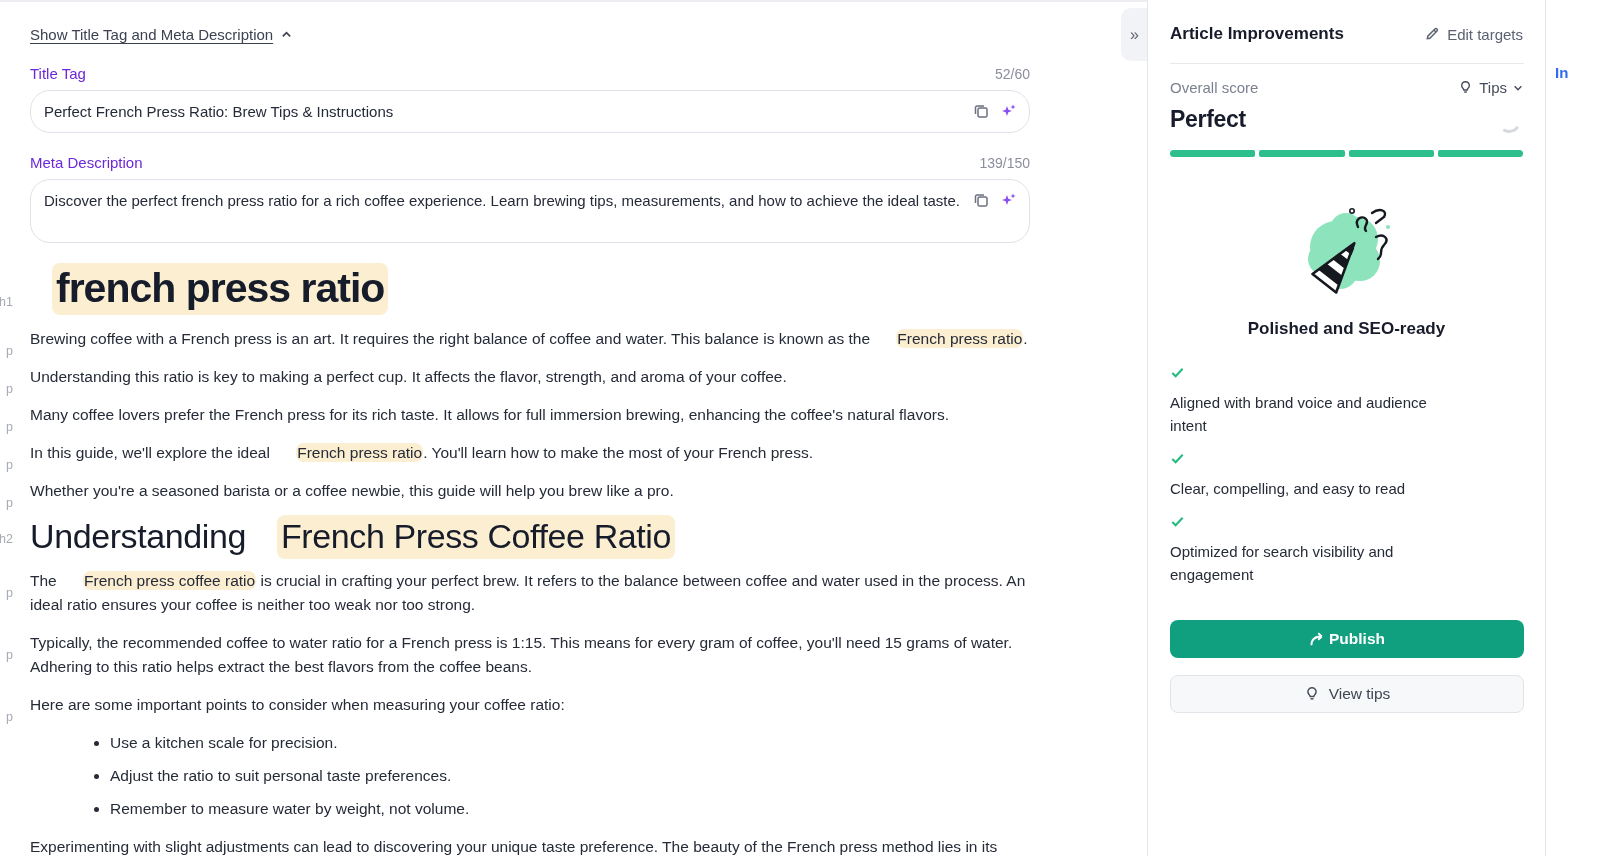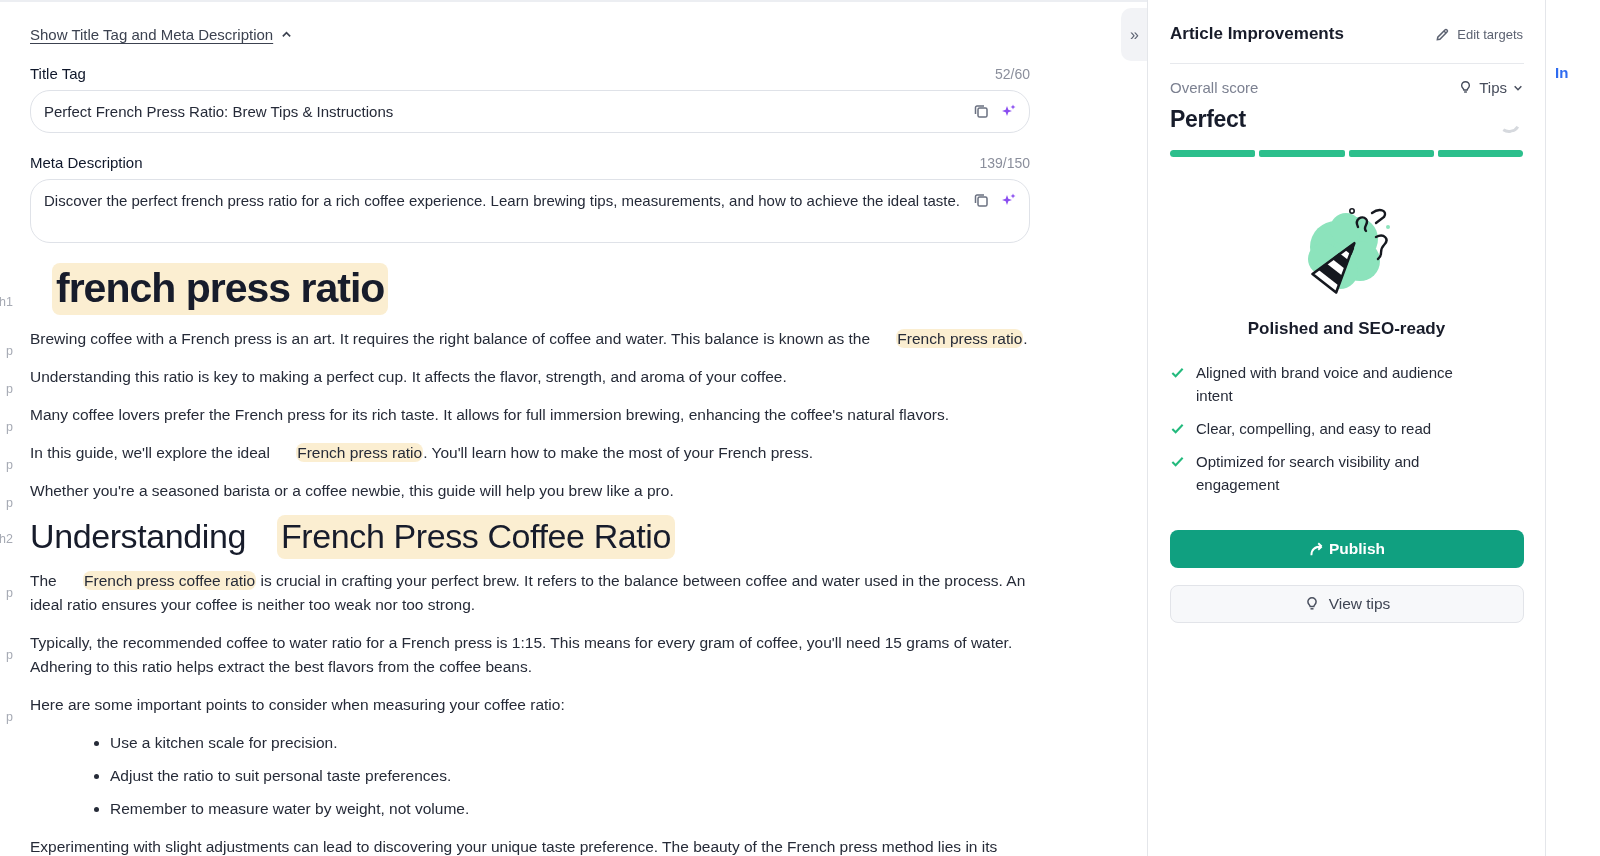--- a/index.html
+++ b/index.html
@@ -11,21 +11,21 @@
     color:#202532;
   }
   .top-hairline { position:absolute; left:0; top:0; width:1600px; height:2px; background:#eceef2; }
 
   
   .editor { position:absolute; left:0; top:0; width:1115px; height:856px; padding:26px 30px 0 30px; overflow:hidden; }
   .meta-toggle { display:inline-flex; align-items:center; gap:8px; font-size:15px; color:#3c4250; cursor:pointer; }
   .meta-toggle .lbl { text-decoration:underline; text-underline-offset:3px; }
   .chev { width:11px; height:11px; stroke:#3c4250; fill:none; stroke-width:1.8; }
   .field-label-row { display:flex; justify-content:space-between; align-items:flex-end; margin-top:21px; margin-bottom:8px; width:1000px; }
-  .field-label { font-size:15px; color:#0f172a; }
+  .field-label { font-size:15px; color:#6d28d9; }
   .field-counter { font-size:14px; color:#8b8f9c; }
   .text-input { width:1000px; border:1px solid #dfe2e8; border-radius:20px; background:#fff;
     display:flex; align-items:flex-start; gap:10px; padding:9px 12px 9px 13px; font-size:15px; color:#252a38; line-height:23px; }
   .text-input .val { flex:1; }
   .icon-pair { display:flex; gap:9px; align-items:center; padding-top:2px; flex:0 0 auto; }
   .icon-btn { width:18px; height:18px; display:inline-flex; align-items:center; justify-content:center; cursor:pointer; }
   .copy-svg { width:16px; height:16px; stroke:#6a7080; fill:none; stroke-width:1.5; }
   .spark-svg { width:17px; height:17px; fill:#8a4df0; }
 
   .blocks { margin-top:20px; width:1000px; }
@@ -47,41 +47,41 @@
   
   .collapse-tab { position:absolute; left:1121px; top:8px; width:27px; height:53px;
     background:#f2f3f6; border-radius:10px 0 0 10px; display:flex; align-items:center; justify-content:center;
     color:#5f6574; font-size:16px; cursor:pointer; }
 
   
   .panel { position:absolute; left:1147px; top:0; width:398px; height:856px; background:#fff;
     border-left:1px solid #e4e6ea; padding:24px 22px 0 22px; }
   .panel-header { display:flex; justify-content:space-between; align-items:center; }
   .panel-title { font-size:17px; font-weight:700; color:#181c2a; }
-  .edit-targets { display:inline-flex; align-items:flex-end; gap:7px; font-size:13px; color:#5c6271; cursor:pointer; }
+  .edit-targets { display:inline-flex; align-items:flex-start; gap:7px; font-size:15px; color:#5c6271; cursor:pointer; }
   .pencil-svg { width:15px; height:15px; stroke:#5c6271; fill:none; stroke-width:1.6; }
   .panel-divider { height:1px; background:#e7e9ed; margin:19px -22px 0 0; width:354px; margin-left:0; }
   .score-section { position:relative; margin-top:15px; }
   .score-row { display:flex; justify-content:space-between; align-items:center; }
   .score-label { font-size:15px; color:#7c8191; }
   .tips-link { display:inline-flex; align-items:center; gap:6px; font-size:15px; color:#474d5c; cursor:pointer; }
   .bulb-svg { width:15px; height:15px; stroke:#474d5c; fill:none; stroke-width:1.5; }
   .tips-chev { width:10px; height:10px; stroke:#474d5c; fill:none; stroke-width:1.8; }
   .score-value { font-size:23px; font-weight:700; color:#171c2b; margin-top:10px; letter-spacing:-0.3px; }
   .spinner { position:absolute; right:2px; top:30px; width:24px; height:24px; border-radius:50%;
     border:3.5px solid transparent; border-bottom-color:#d6d9de; transform:rotate(-12deg); }
   .progress { display:flex; gap:4px; margin-top:17px; }
   .progress .seg { flex:1; height:7px; background:#2cbf8c; border-radius:2px; }
   .progress .seg:first-child { border-radius:4px 2px 2px 4px; }
   .progress .seg:last-child { border-radius:2px 4px 4px 2px; }
 
   .celebration { margin-top:44px; display:flex; justify-content:center; }
   .polished-title { text-align:center; font-size:17px; font-weight:700; color:#181c2a; margin-top:14px; }
   .checklist { margin-top:22px; }
-  .check-item { display:flex; gap:11px; margin-bottom:10px; align-items:flex-start; }
+  .check-item { display:flex; gap:11px; margin-bottom:10px; align-items:flex-start;flex-direction:column; }
   .check-svg { width:15px; height:15px; stroke:#23ba7d; fill:none; stroke-width:2.2; flex:0 0 auto; margin-top:4px; }
   .check-text { font-size:15px; line-height:23px; color:#262b38; max-width:296px; }
 
   .publish-btn { margin-top:34px; width:354px; height:38px; background:#10a080; border:none; border-radius:8px;
     color:#fff; font-size:15.5px; font-weight:700; display:flex; align-items:center; justify-content:center; gap:3px;
     cursor:pointer; font-family:inherit; }
   .publish-arrow { width:17px; height:15px; stroke:#fff; fill:none; stroke-width:2; }
   .viewtips-btn { margin-top:17px; width:354px; height:38px; background:#f7f8fa; border:1px solid #e2e4e9; border-radius:8px;
     color:#3f4554; font-size:15.5px; display:flex; align-items:center; justify-content:center; gap:9px; cursor:pointer; font-family:inherit; }
   .viewtips-btn .bulb-svg { stroke:#4a505f; width:16px; height:16px; }

